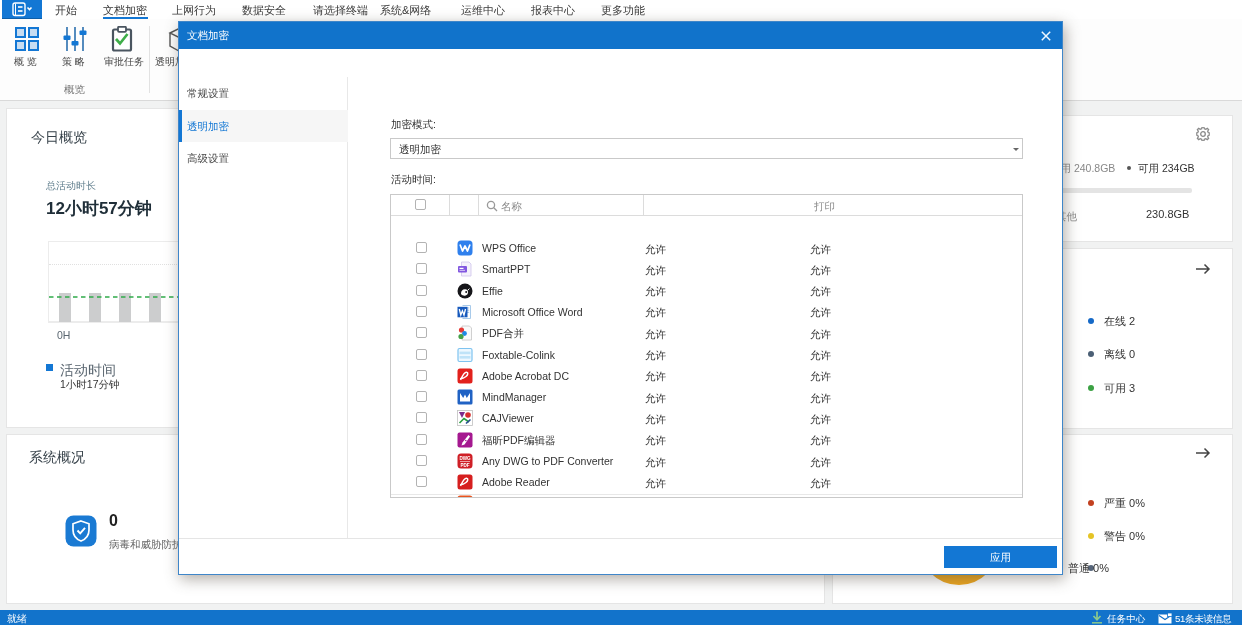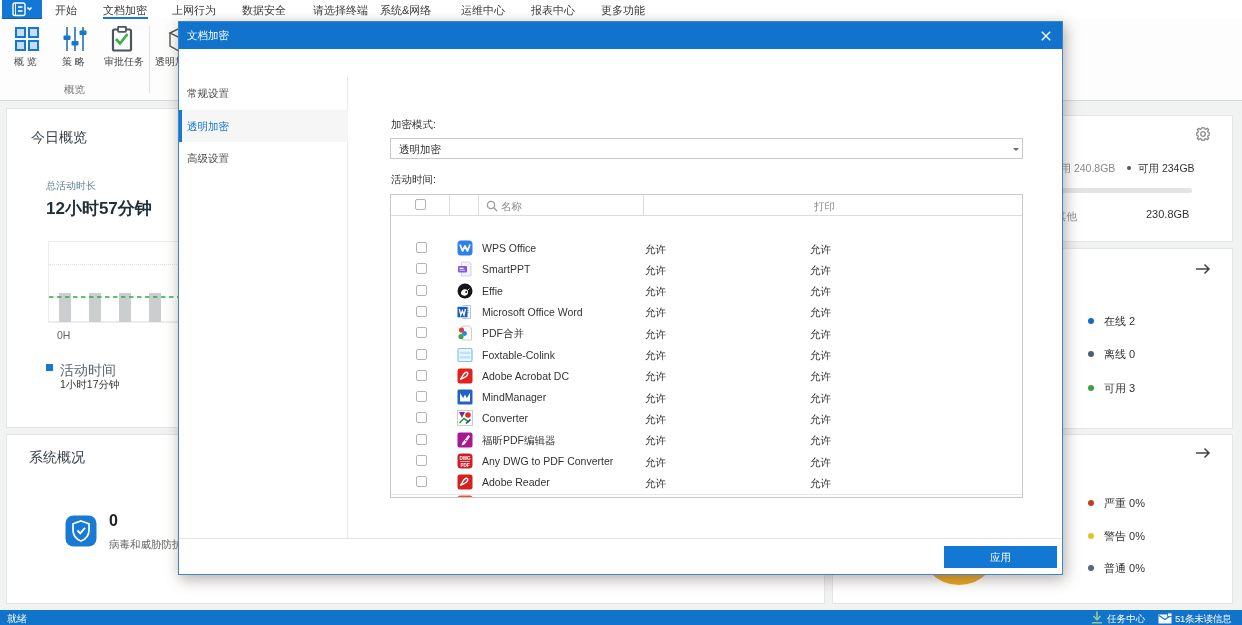--- a/index.html
+++ b/index.html
@@ -183,21 +183,21 @@
 <span class="litem" style="left:1104px;top:381px">可用  3</span>
 
 <svg width="16" height="12" viewBox="0 0 16 12" style="position:absolute;left:1195px;top:447px">
   <path d="M1 6 L14 6 M9.5 1.5 L14 6 L9.5 10.5" fill="none" stroke="#444" stroke-width="1.5"></path>
 </svg>
 <div class="dot" style="left:1088px;top:500px;background:#c2401f"></div>
 <span class="litem" style="left:1104px;top:496px">严重  0%</span>
 <div class="dot" style="left:1088px;top:533px;background:#e5c426"></div>
 <span class="litem" style="left:1104px;top:529px">警告  0%</span>
 <div class="dot" style="left:1088px;top:565px;background:#56657a"></div>
-<span class="litem" style="left:1104px;top:561px">普通  0%</span>
+<span class="litem" style="left:1068px;top:561px">普通  0%</span>
 
 <div id="statusbar">
   <span style="position:absolute;left:7px;top:2px">就绪</span>
   <svg width="12" height="13" viewBox="0 0 12 13" style="position:absolute;left:1091px;top:1px">
     <path d="M6 0.5 L6 8 M2.5 5 L6 8.8 L9.5 5" fill="none" stroke="#8cc98c" stroke-width="1.7"></path>
     <path d="M1 11.8 L11 11.8" stroke="#8cc98c" stroke-width="1.5"></path>
   </svg>
   <span style="position:absolute;left:1107px;top:2.5px;font-size:9.6px">任务中心</span>
   <svg width="14" height="11" viewBox="0 0 14 11" style="position:absolute;left:1158px;top:2.5px">
     <rect x="0.5" y="1.5" width="13" height="9" fill="#fff"></rect>
@@ -338,21 +338,21 @@
     </div>
     <div class="trow" style="top:213.4px">
       <div class="checkbox" style="left:25px;top:4px"></div>
       <svg class="ricon" viewBox="0 0 16 16">
           <rect x="0.5" y="0.5" width="15" height="15" fill="#fff" stroke="#c0c0c0" stroke-width="0.8"></rect>
           <path d="M2 2 L8 2 L5 8 Z" fill="#7b2d8b"></path>
           <circle cx="11" cy="5" r="2.8" fill="#d62e2e"></circle>
           <path d="M2.5 13 L7 8.5 L12 12" fill="none" stroke="#2a9d3f" stroke-width="1.6"></path>
           <path d="M9 13.5 L13.5 9.5" stroke="#274b8f" stroke-width="1.6"></path>
         </svg>
-      <span class="rname">Converter</span>
+      <span class="rname">CAJViewer</span>
         <span class="allow1">允许</span>
         <span class="allow2">允许</span>
     </div>
     <div class="trow" style="top:234.7px">
       <div class="checkbox" style="left:25px;top:4px"></div>
       <svg class="ricon" viewBox="0 0 16 16">
           <rect x="0.5" y="0.5" width="15" height="15" rx="2" fill="#a51890"></rect>
           <path d="M11.5 3 L13 4.5 L7.5 12.5 L4.5 13.5 L5.5 10.5 Z" fill="#fff"></path>
           <circle cx="8.8" cy="8.5" r="0.8" fill="#a51890"></circle>
         </svg>

